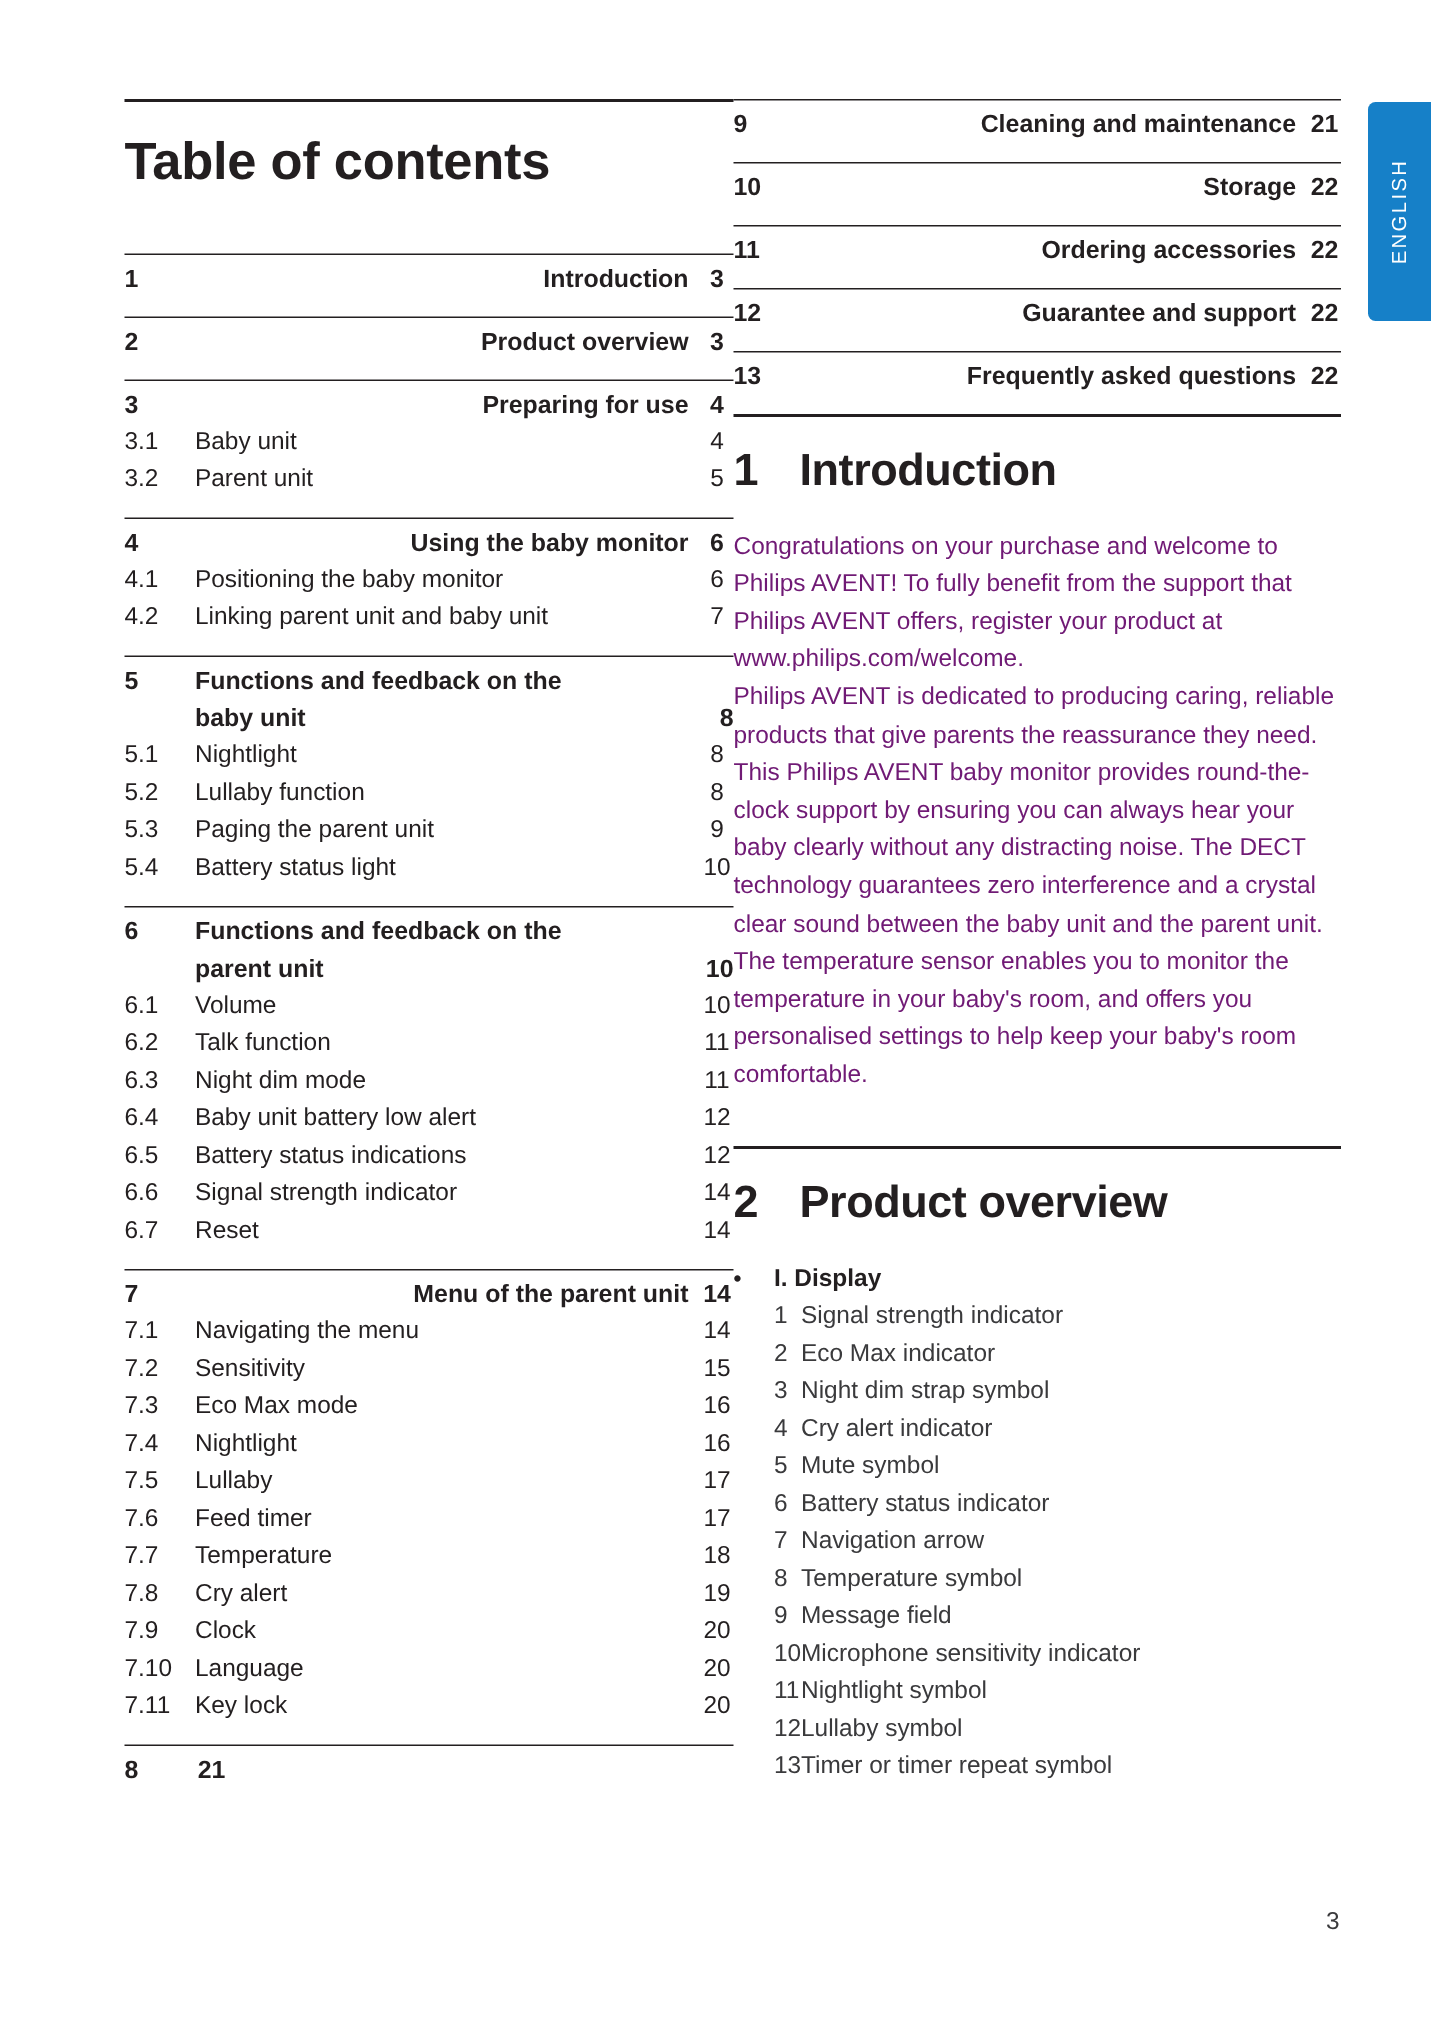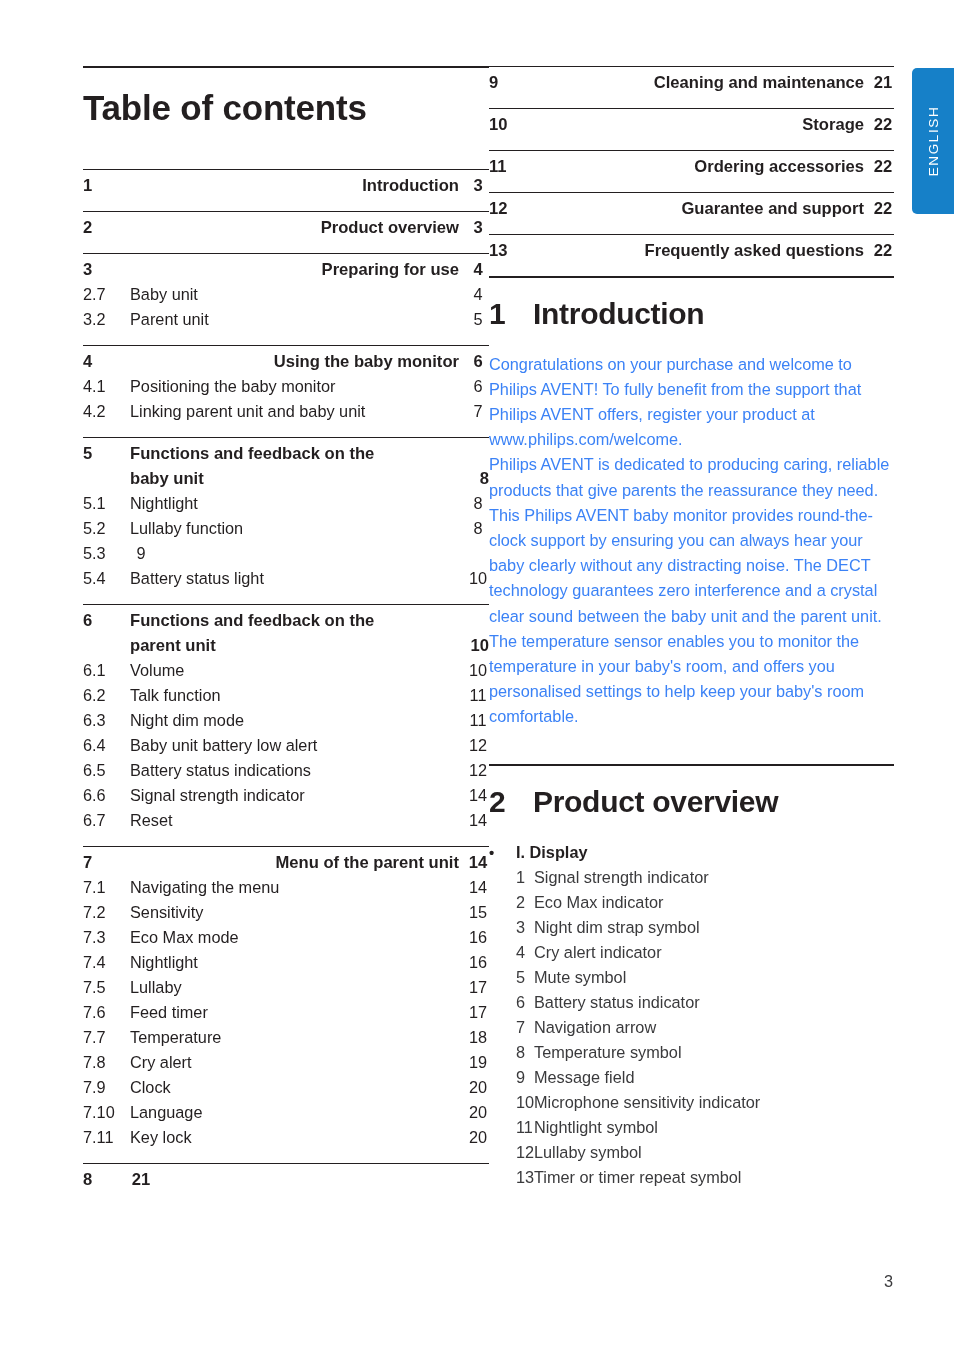--- a/index.html
+++ b/index.html
@@ -130,21 +130,21 @@
   .sec-head .sec-num {
     width: 44px;
     flex: 0 0 44px;
   }
   .sec-head .sec-title { flex: 1 1 auto; }
 
   
   .body-text {
     font-size: 16.3px;
     line-height: 25.2px;
-    color: #3b82f6;
+    color: #701a75;
     margin-top: 21px;
   }
   .body-text p { margin: 0; }
 
   
   .po-block { margin-top: 22px; }
   .po-head {
     display: flex;
     align-items: baseline;
     font-size: 16.3px;
@@ -212,21 +212,21 @@
         </div>
         <div class="gap-before-rule"></div>
         <hr class="rule-thin">
         <div class="gap-after-rule"></div>
         <div class="toc-row major">
           <span class="num">3</span>
           <span class="label">Preparing for use</span>
           <span class="pg">4</span>
         </div>
         <div class="toc-row sub">
-          <span class="num">2.7</span>
+          <span class="num">3.1</span>
           <span class="label">Baby unit</span>
           <span class="pg">4</span>
         </div>
         <div class="toc-row sub">
           <span class="num">3.2</span>
           <span class="label">Parent unit</span>
           <span class="pg">5</span>
         </div>
         <div class="gap-before-rule"></div>
         <hr class="rule-thin">
@@ -261,20 +261,21 @@
           <span class="label">Nightlight</span>
           <span class="pg">8</span>
         </div>
         <div class="toc-row sub">
           <span class="num">5.2</span>
           <span class="label">Lullaby function</span>
           <span class="pg">8</span>
         </div>
         <div class="toc-row sub">
           <span class="num">5.3</span>
+          <span class="label">Paging the parent unit</span>
           <span class="pg">9</span>
         </div>
         <div class="toc-row sub">
           <span class="num">5.4</span>
           <span class="label">Battery status light</span>
           <span class="pg">10</span>
         </div>
         <div class="gap-before-rule"></div>
         <hr class="rule-thin">
         <div class="gap-after-rule"></div>

